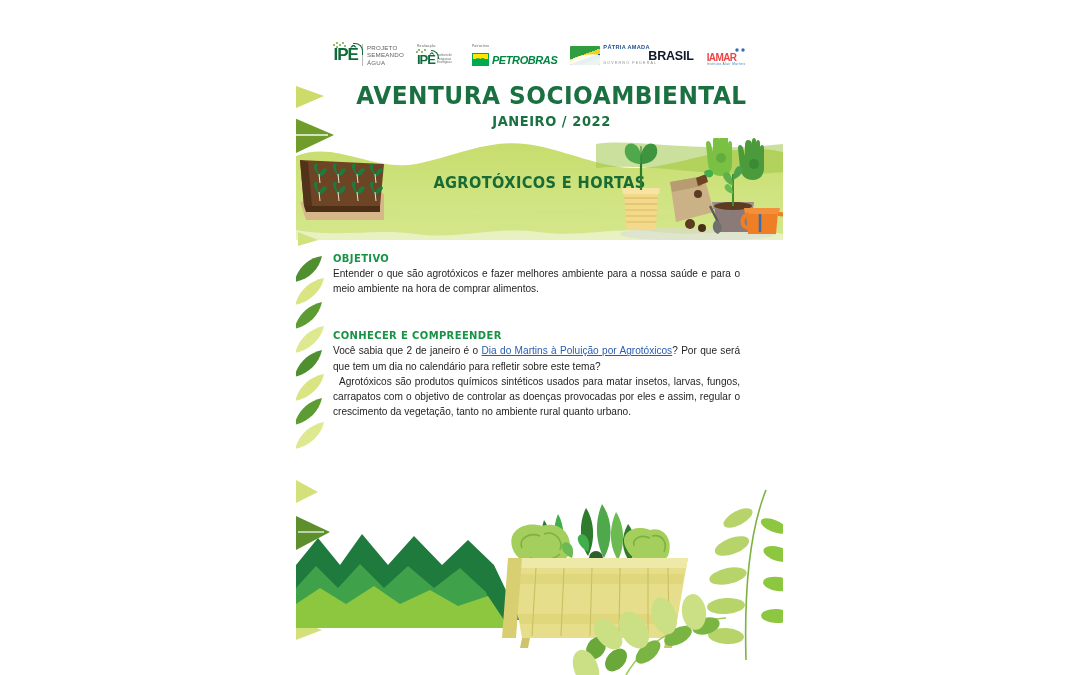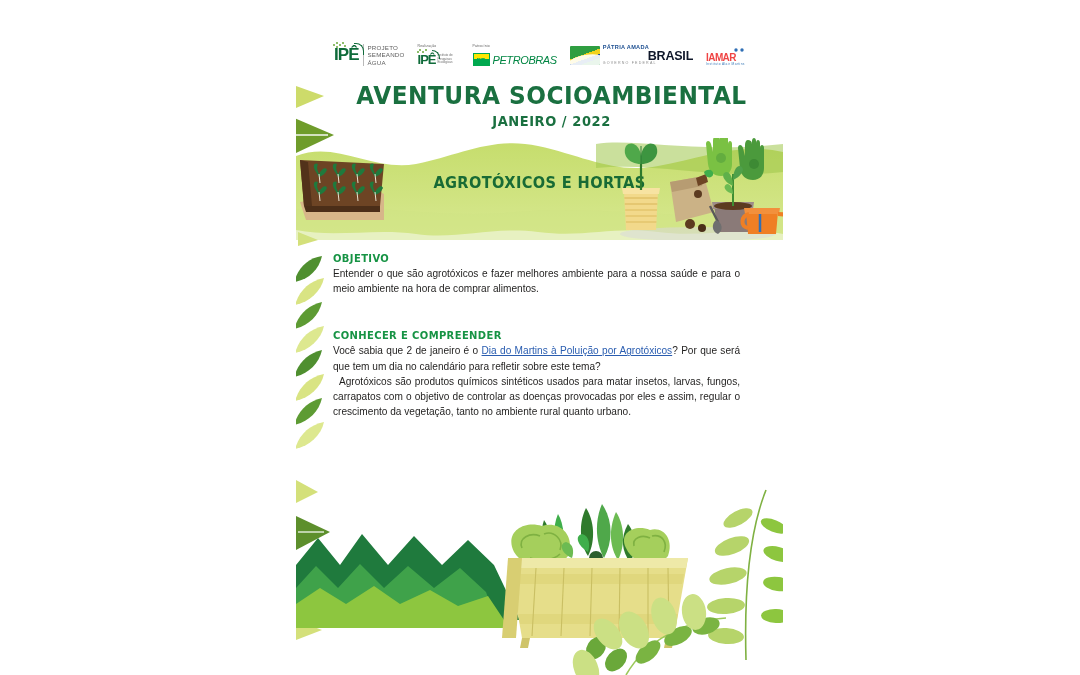--- a/index.html
+++ b/index.html
@@ -23,21 +23,21 @@
   .ipe-arc{position:absolute;right:-5px;top:-3px;width:9px;height:11px;border:1.4px solid #0f6b3a;border-left:none;border-bottom:none;border-radius:0 8px 0 0;}
   .ipe-divider{width:1px;align-self:stretch;background:#b9b9b9;margin:0 4px;}
   .ipe-text{font-size:6.2px;line-height:7.4px;color:#5f5f5f;font-family:"Liberation Sans",sans-serif;letter-spacing:.2px;}
 
   .ipe-sub{font-size:3.1px;line-height:3.4px;color:#6f6f6f;margin-left:2px;max-width:22px;}
 
   
   .bp-box{width:17px;height:13px;background:#00a94f;display:flex;align-items:center;justify-content:center;position:relative;}
   .bp-box:before{content:"";position:absolute;left:1px;right:1px;top:1px;height:5px;background:#ffe600;}
   .bp-box span{position:relative;z-index:2;font-size:6px;font-weight:bold;color:#00a94f;font-family:"Liberation Sans",sans-serif;}
-  .petro-word{font-size:11px;font-weight:normal;font-style:italic;color:#008542;letter-spacing:-.4px;margin-left:3px;font-family:"Liberation Sans",sans-serif;}
+  .petro-word{font-size:11px;font-weight:bold;font-style:italic;color:#008542;letter-spacing:-.4px;margin-left:3px;font-family:"Liberation Sans",sans-serif;}
 
   
   .br-flag{width:30px;height:19px;background:linear-gradient(160deg,#2f9e41 0%,#2f9e41 45%,#f2d21c 45%,#f2d21c 62%,#1c4f9c 62%,#1c4f9c 76%,#2f9e41 76%);border-radius:1px;position:relative;overflow:hidden;}
   .br-flag:after{content:"";position:absolute;left:-4px;bottom:-6px;width:40px;height:16px;background:#ffffff;border-radius:50%;transform:rotate(-10deg);opacity:.9;}
   .br-txt{margin-left:3px;line-height:1;}
   .br-l1{font-size:5.6px;font-weight:bold;color:#1d4f91;letter-spacing:.3px;font-family:"Liberation Sans",sans-serif;}
   .br-l2{font-size:12.5px;font-weight:bold;color:#0f172a;letter-spacing:-.2px;line-height:12px;font-family:"Liberation Sans",sans-serif;padding-left:45px;}
   .br-l3{font-size:3.6px;color:#8a8a8a;letter-spacing:1.2px;font-family:"Liberation Sans",sans-serif;}
 
   

